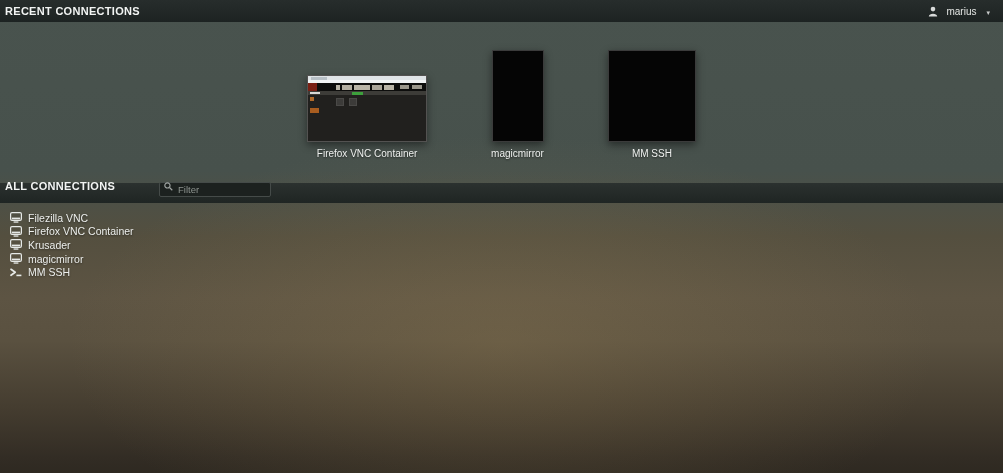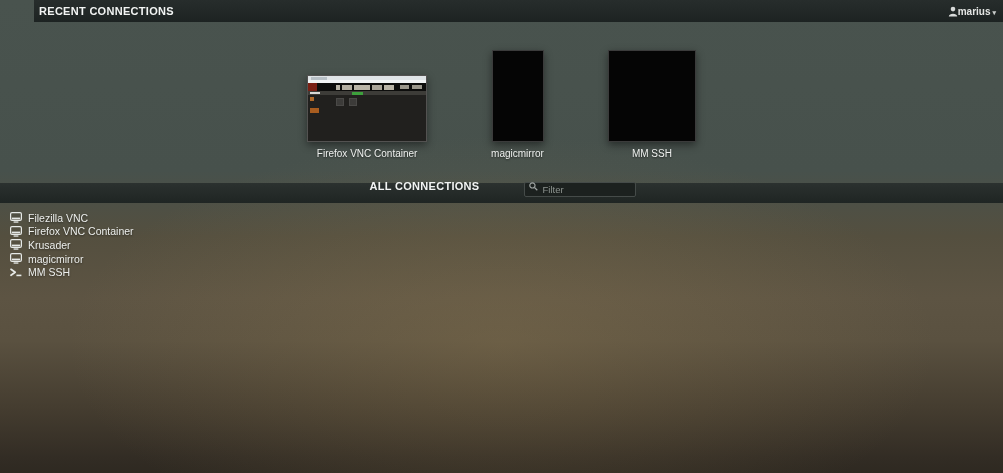--- a/index.html
+++ b/index.html
@@ -13,30 +13,29 @@
       linear-gradient(180deg,
         #49534e 0%, #47514c 36%, #544f3f 50%, #5d5443 63%,
         #5a5140 72%, #453d30 86%, #322c24 97%, #2e2921 100%);
   }
 
   
   .topbar {
     position:absolute; top:0; left:0; right:0; height:22px;
     background:linear-gradient(#272d2c,#1d2322);
     display:flex; align-items:center; justify-content:space-between;
-    padding:0 7px 0 5px;
+    padding:0 13px 0 5px;
     z-index:5;
-    margin-left:34px;
   }
   .topbar-title {
     color:#f2f4f3; font-size:11px; font-weight:bold; letter-spacing:0.3px;
   }
   .user-menu {
-    display:flex; align-items:flex-end; gap:0; cursor:pointer;
-    color:#e3e5e3; font-size:10px; font-weight:bold;
+    display:flex; align-items:flex-end; gap:8px; cursor:pointer;
+    color:#e3e5e3; font-size:10px; font-weight:normal;
   }
   .user-menu .caret { font-size:7px; color:#c9cccb; margin-left:2px; }
 
   
   .recent-area {
     position:absolute; top:22px; left:0; right:0; height:161px;
     display:flex; justify-content:center; align-items:flex-end;
     gap:64px; padding-bottom:24px;
   }
   .thumb-cell { display:flex; flex-direction:column; align-items:center; cursor:pointer; }
@@ -70,21 +69,21 @@
   .ff-sq2 { position:absolute; left:41px; top:3px; width:8px; height:8px; background:#3c3b39; border:1px solid #4a4947; }
   .ff-orange { position:absolute; left:2px; top:13px; width:9px; height:5px; background:#a85d20; }
 
   .thumb-mm  { width:52px; height:92px; }
   .thumb-ssh { width:88px; height:92px; }
 
   
   .all-bar {
     position:absolute; top:183px; left:0; right:0; height:20px;
     background:linear-gradient(#2b312f,#1f2523);
-    display:flex; align-items:center; justify-content:center;
+    display:flex; align-items:center; justify-content:flex-start;
     padding:0 3px 14px 5px;
     z-index:5;
     gap:44px;
   }
   .all-title { color:#f2f4f3; font-size:11px; font-weight:bold; letter-spacing:0.3px; }
   .filter-wrap { position:relative; width:112px; height:15px; }
   .filter-wrap .mag { position:absolute; left:5px; top:3px; }
   .filter-input {
     width:100%; height:100%;
     background:#1c211f; border:1px solid #454b49; border-radius:2px;

